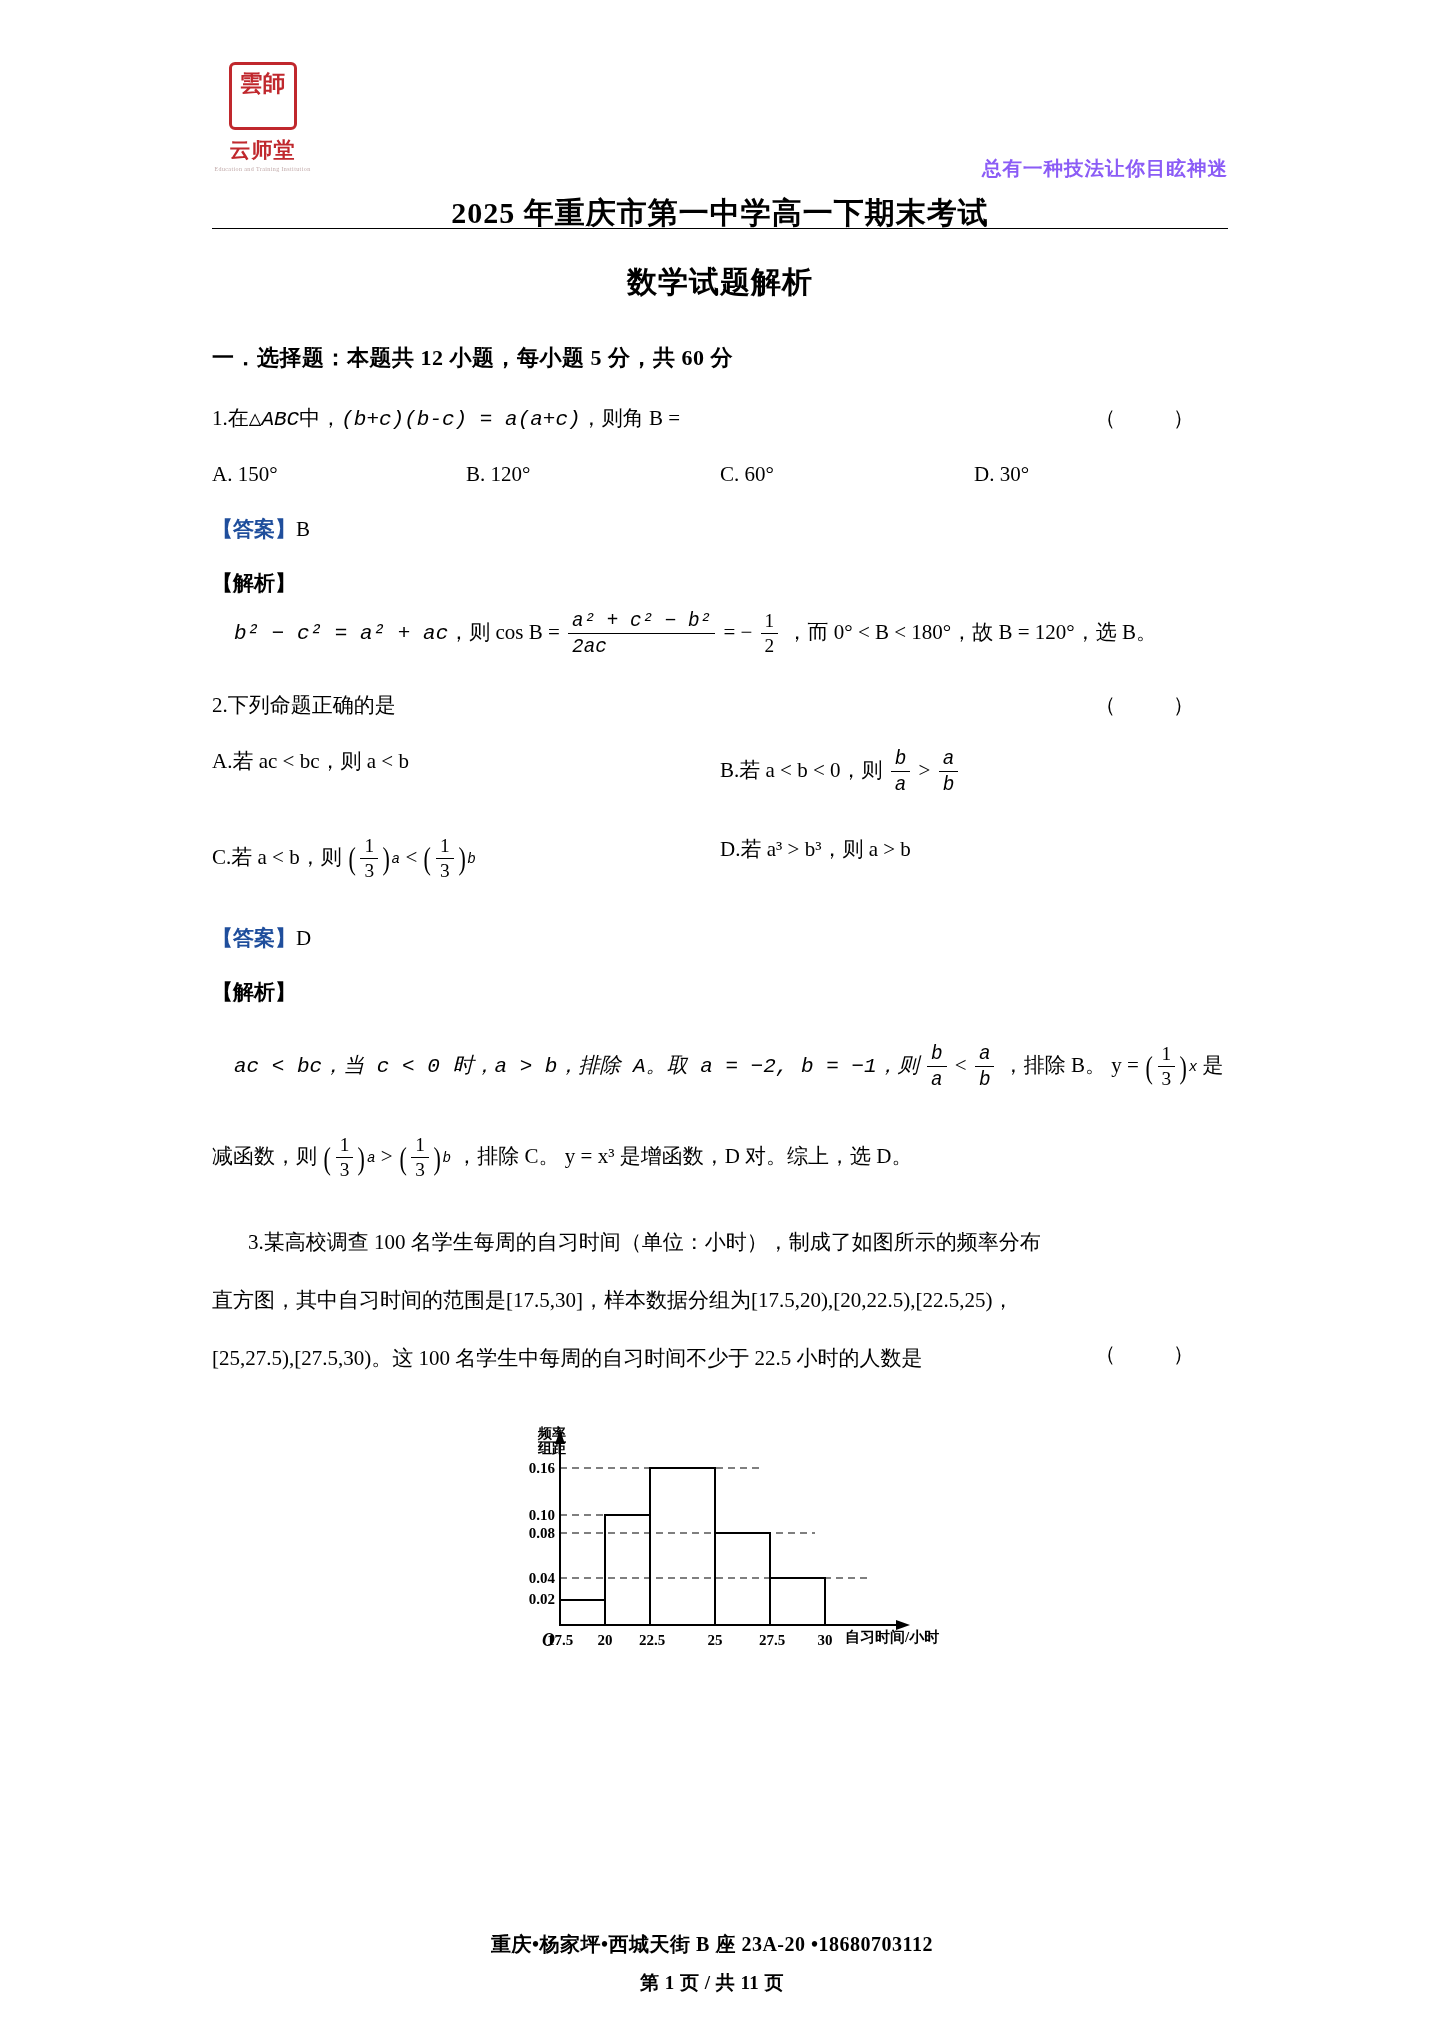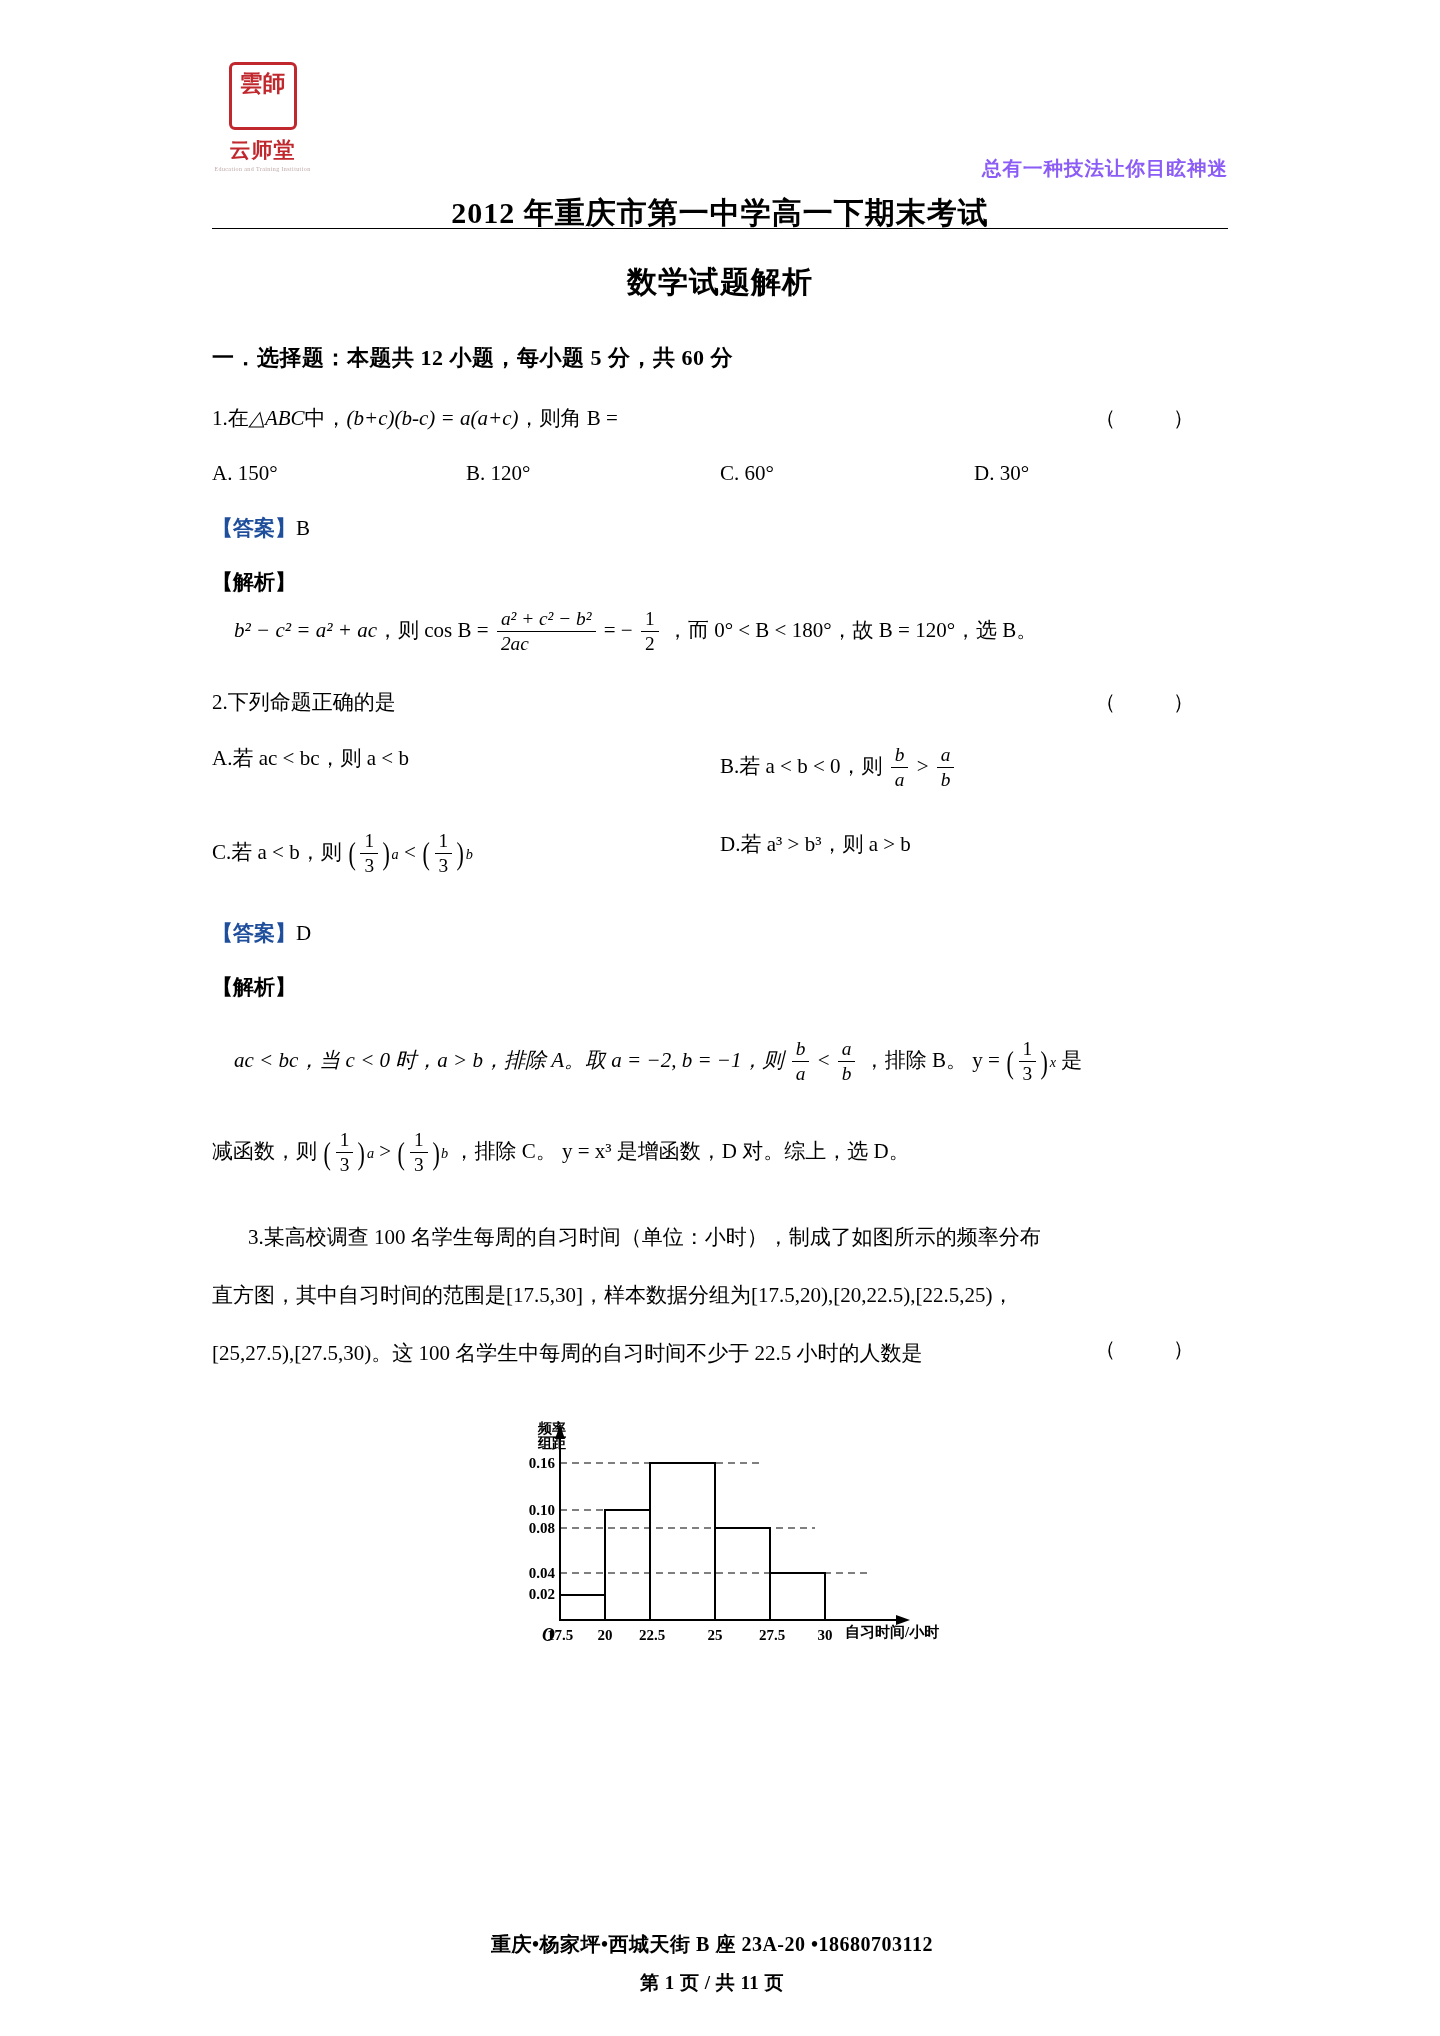--- a/index.html
+++ b/index.html
@@ -153,21 +153,21 @@
   }
   .para {
     margin-top: 30px;
     font-size: 21px;
     line-height: 2.1;
     text-indent: 0;
   }
   .para.indent { text-indent: 36px; }
 
   
-  i.v { font-family: Liberation Serif, serif; font-style: italic; }
+  i.v { font-family: Liberation Mono, monospace; font-style: italic; }
   .frac {
     display: inline-block;
     vertical-align: middle;
     font-size: .92em;
     margin: 0 3px;
     position: relative;
     top: -1px;
   }
   .frac .num { display: block; padding: 0 4px; border-bottom: 1.1px solid #000; line-height: 1.25; }
   .frac .den { display: block; padding: 0 4px; line-height: 1.25; }
@@ -218,21 +218,21 @@
   <div class="header">
     <div class="logo">
       <div class="logo-seal">雲師</div>
       <div class="logo-name">云师堂</div>
       <div class="logo-sub">Education and Training Institution</div>
     </div>
     <div class="header-slogan">总有一种技法让你目眩神迷</div>
     <div class="header-rule"></div>
   </div>
 
-  <div class="doc-title">2012 年重庆市第一中学高一下期末考试</div>
+  <div class="doc-title">2025 年重庆市第一中学高一下期末考试</div>
   <div class="doc-subtitle">数学试题解析</div>
 
   <div class="content">
 
     <div class="section-head">一．选择题：本题共 12 小题，每小题 5 分，共 60 分</div>
 
     <div class="q-line">
       <span>1.在</span><i class="v">△ABC</i><span>中，</span><i class="v">(b+c)(b-c) = a(a+c)</i><span>，则角 B =</span>
       <span class="paren">（ ）</span>
     </div>

